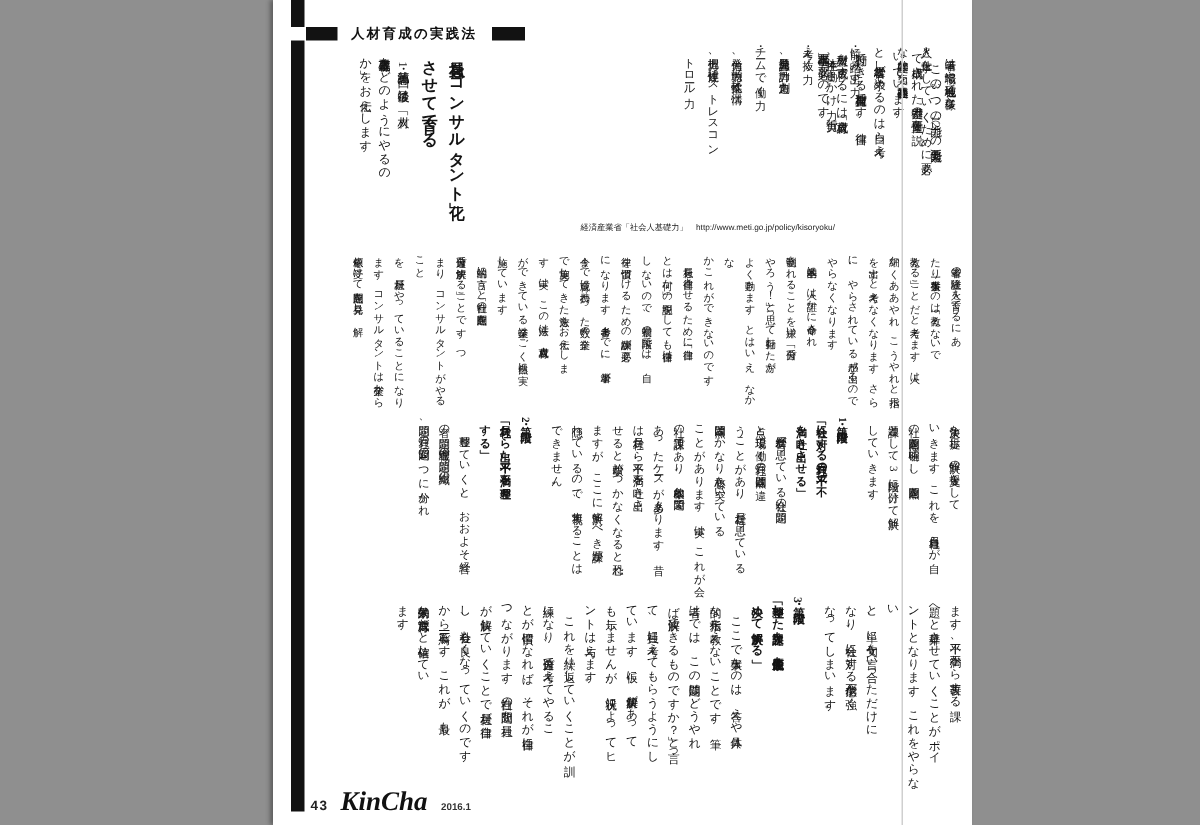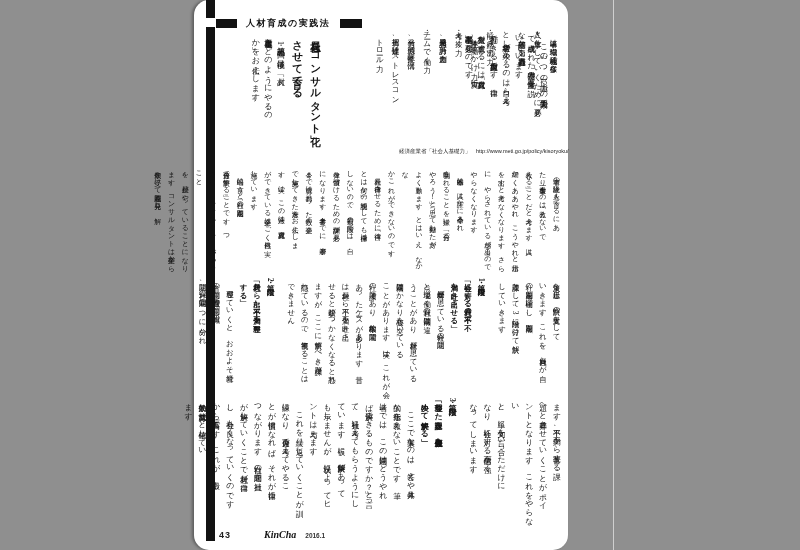--- a/index.html
+++ b/index.html
@@ -4,24 +4,23 @@
 <style>
   html,body{margin:0;padding:0;}
   body{
     width:800px;height:550px;overflow:hidden;
     background:#8f8f8f;
     font-family:"Liberation Serif","DejaVu Serif",serif;
     color:#141414;
   }
   .canvas{position:relative;width:800px;height:550px;}
   .page{
-    position:absolute;left:194px;top:0;width:374px;height:550px;
+    position:absolute;left:182px;top:0;width:466px;height:550px;
     background:#ffffff;
     box-shadow:-2px 0 3px rgba(0,0,0,.35);
-    border-radius:15px;
   }
   .edge-line{position:absolute;left:419px;top:0;width:1px;height:550px;background:#cfcfcf;}
   
   .strip{position:absolute;left:12px;width:9px;background:#121212;}
   .strip.a{top:0;height:18px;}
   .strip.b{top:27px;height:514px;}
   
   .hdr{position:absolute;left:22px;top:13px;height:16px;white-space:nowrap;}
   .hbox{display:inline-block;vertical-align:middle;height:9px;background:#121212;}
   .hbox.l{width:21px;margin-right:5px;}
@@ -57,21 +56,21 @@
   .t2{top:278px;width:372px;height:114px;font-size:7.4px;}
   .t2 .col{line-height:13.6px;}
   .t3{top:398px;width:372px;height:125px;font-size:7.8px;}
   .t3 .col{line-height:13.9px;}
   .col.b{font-weight:bold;}
   .col.g{margin-block-start:7px;}
   
   .footer{position:absolute;left:25px;top:524px;height:18px;white-space:nowrap;}
   .pagenum{font-size:9px;font-weight:bold;letter-spacing:1px;color:#222;
     font-family:"Liberation Sans","DejaVu Sans",sans-serif;}
-  .maglogo{font-size:10px;font-weight:bold;font-style:italic;margin-left:29px;
+  .maglogo{font-size:18px;font-weight:bold;font-style:italic;margin-left:4px;
     letter-spacing:0;color:#111;}
   .issue{font-size:6.5px;font-weight:bold;color:#333;margin-left:5px;
     font-family:"Liberation Sans","DejaVu Sans",sans-serif;}
 </style>
 </head>
 <body>
 
 <div class="canvas">
   <div class="page">
 

